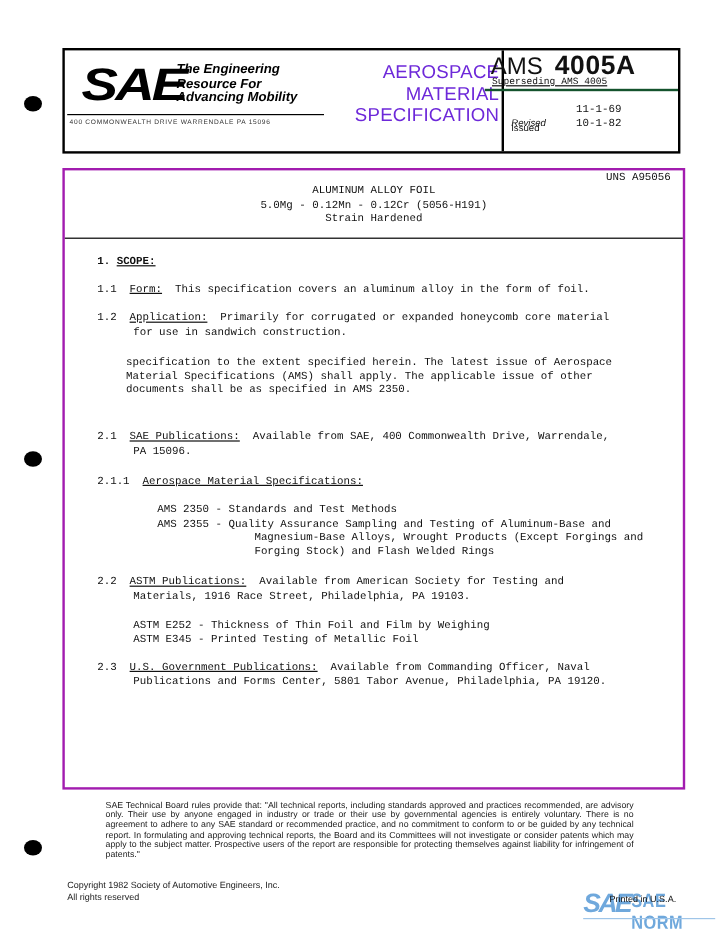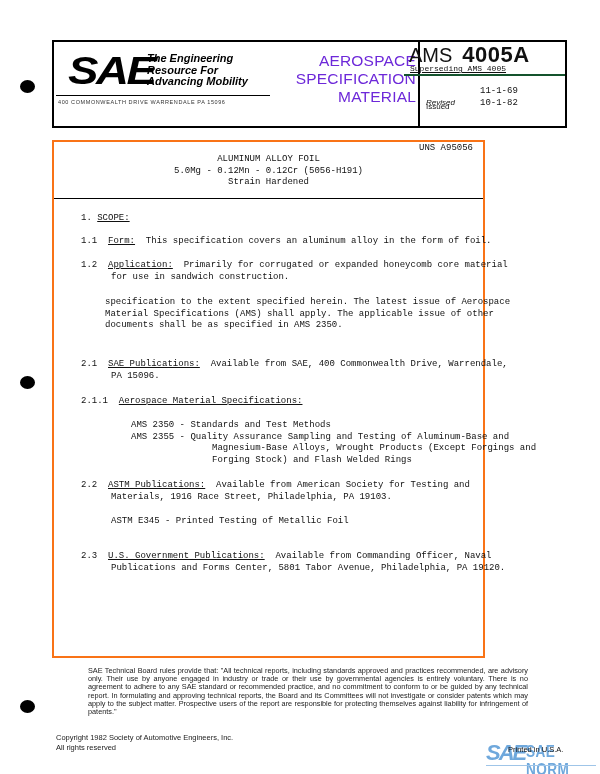--- a/index.html
+++ b/index.html
@@ -17,21 +17,21 @@
   .vdiv { position:absolute; left:364px; top:0; bottom:0; border-left:2px solid #000; }
   .ams-box { position:absolute; left:350px; top:0; right:0; height:32px; border-bottom:2px solid #14532d; }
   .ams-num { position:absolute; left:5px; top:2px; font-size:20px; line-height:22px; white-space:nowrap; }
   .ams-num b { font-size:22px; margin-left:10px; letter-spacing:0.5px; }
   .superseding { position:absolute; left:6px; top:22px; font-family:"Liberation Mono", monospace; font-size:8px; text-decoration:underline; white-space:nowrap; }
   .dates { position:absolute; left:372px; top:43px; font-size:8px; line-height:12px; }
   .dates .lbl { position:absolute; left:0; width:40px; }
   .dates .val { position:absolute; left:54px; font-family:"Liberation Mono", monospace; font-size:9px; white-space:nowrap; }
 
   
-  .body-frame { position:absolute; left:52px; top:140px; width:433px; height:518px; border:2px solid #f97316; box-sizing:border-box; }
+  .body-frame { position:absolute; left:52px; top:140px; width:519px; height:518px; border:2px solid #a21caf; box-sizing:border-box; }
   .title-rule { position:absolute; left:0; right:0; top:56px; border-top:1px solid #000; }
   .mono { font-family:"Liberation Mono", monospace; font-size:9px; line-height:11.5px; color:#111; white-space:nowrap; }
   .uns { position:absolute; right:10px; top:1px; }
   .doc-title { position:absolute; left:0; right:0; top:12px; text-align:center; }
   .u { text-decoration:underline; }
   .para { position:absolute; }
 
   
   .disclaimer { position:absolute; left:88px; top:667px; width:440px; font-size:7.3px; line-height:8.2px; color:#222; text-align:justify; }
   .copyright { position:absolute; left:56px; top:733px; font-size:7.5px; line-height:10px; color:#222; }
@@ -54,22 +54,22 @@
     <div class="tagline">
       <div>The Engineering</div>
       <div>Resource For</div>
       <div>Advancing Mobility</div>
     </div>
     <div class="logo-rule"></div>
     <div class="address">400 COMMONWEALTH DRIVE   WARRENDALE   PA 15096</div>
   </div>
   <div class="title-block">
     <div>AEROSPACE</div>
+    <div>MATERIAL</div>
     <div>SPECIFICATION</div>
-    <div>MATERIAL</div>
   </div>
   <div class="vdiv"></div>
   <div class="ams-box">
     <div class="ams-num"><span>AMS</span><b>4005A</b></div>
     <div class="superseding">Superseding AMS 4005</div>
   </div>
   <div class="dates">
     <span class="lbl" style="top:16px;">Issued</span>
     <span class="val" style="top:0;">11-1-69</span>
     <span class="lbl" style="top:12px;font-style:italic;">Revised</span>
@@ -79,21 +79,21 @@
 
 <div class="body-frame">
   <div class="mono uns">UNS A95056</div>
   <div class="mono doc-title">
     <div>ALUMINUM ALLOY FOIL</div>
     <div>5.0Mg - 0.12Mn - 0.12Cr (5056-H191)</div>
     <div>Strain Hardened</div>
   </div>
   <div class="title-rule"></div>
 
-  <div class="mono para" style="left:27px; top:71px;">
+  <div class="mono para" style="left:27px; top:71px;font-weight:bold;">
     <span>1.</span>&nbsp;<span class="u">SCOPE:</span>
   </div>
 
   <div class="mono para" style="left:27px; top:94px;">
     <span>1.1</span>&nbsp;&nbsp;<span class="u">Form:</span>&nbsp;&nbsp;<span>This specification covers an aluminum alloy in the form of foil.</span>
   </div>
 
   <div class="mono para" style="left:27px; top:118px;">
     <div><span>1.2</span>&nbsp;&nbsp;<span class="u">Application:</span>&nbsp;&nbsp;<span>Primarily for corrugated or expanded honeycomb core material</span></div>
     <div style="padding-left:30px;">for use in sandwich construction.</div>
@@ -118,20 +118,21 @@
     <div>AMS 2355 - Quality Assurance Sampling and Testing of Aluminum-Base and</div>
     <div style="padding-left:81px;">Magnesium-Base Alloys, Wrought Products (Except Forgings and</div>
     <div style="padding-left:81px;">Forging Stock) and Flash Welded Rings</div>
   </div>
 
   <div class="mono para" style="left:27px; top:338px;">
     <div><span>2.2</span>&nbsp;&nbsp;<span class="u">ASTM Publications:</span>&nbsp;&nbsp;<span>Available from American Society for Testing and</span></div>
     <div style="padding-left:30px;">Materials, 1916 Race Street, Philadelphia, PA 19103.</div>
   </div>
   <div class="mono para" style="left:57px; top:374px;">
+    <div>ASTM E252 - Thickness of Thin Foil and Film by Weighing</div>
     <div>ASTM E345 - Printed Testing of Metallic Foil</div>
   </div>
 
   <div class="mono para" style="left:27px; top:409px;">
     <div><span>2.3</span>&nbsp;&nbsp;<span class="u">U.S. Government Publications:</span>&nbsp;&nbsp;<span>Available from Commanding Officer, Naval</span></div>
     <div style="padding-left:30px;">Publications and Forms Center, 5801 Tabor Avenue, Philadelphia, PA 19120.</div>
   </div>
 </div>
 
 <div class="disclaimer">SAE Technical Board rules provide that: "All technical reports, including standards approved and practices recommended, are advisory only. Their use by anyone engaged in industry or trade or their use by governmental agencies is entirely voluntary. There is no agreement to adhere to any SAE standard or recommended practice, and no commitment to conform to or be guided by any technical report. In formulating and approving technical reports, the Board and its Committees will not investigate or consider patents which may apply to the subject matter. Prospective users of the report are responsible for protecting themselves against liability for infringement of patents."</div>

